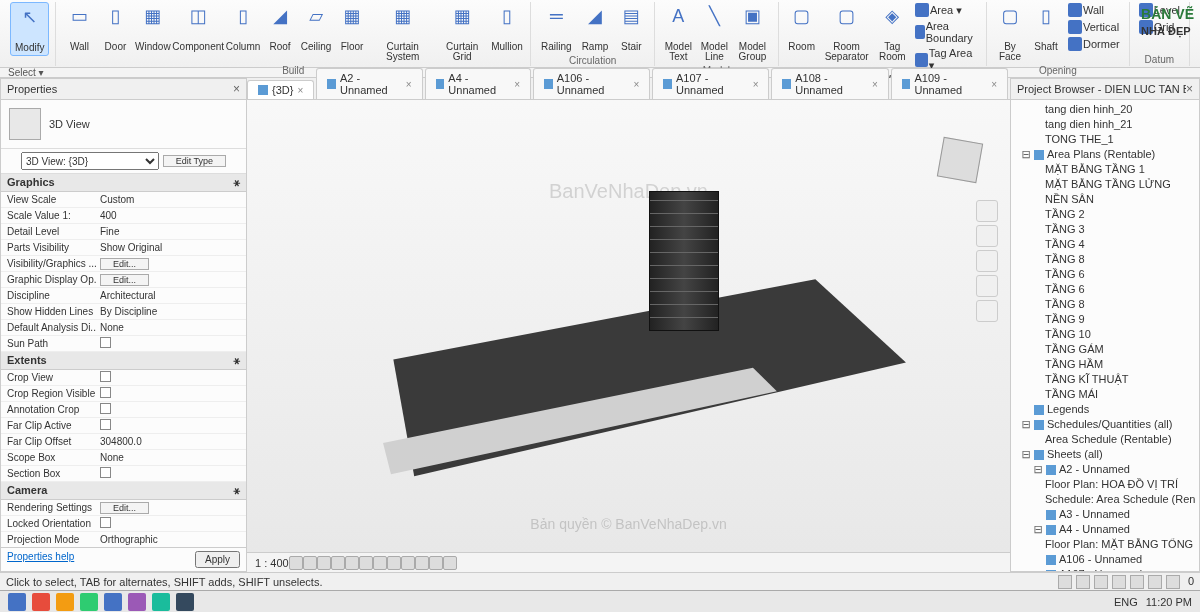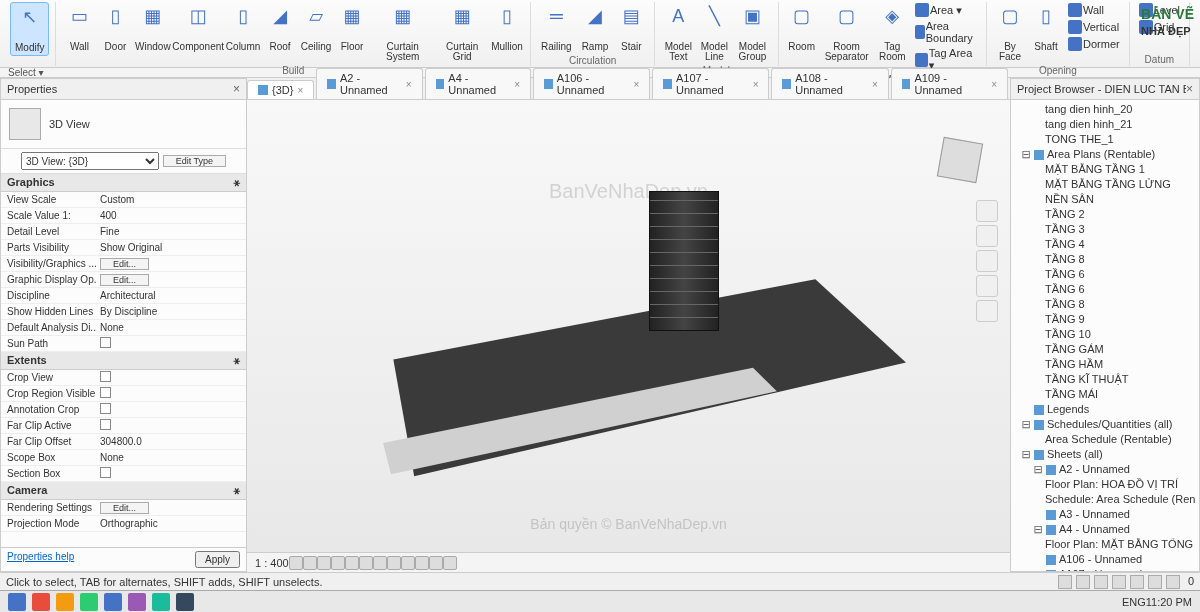--- a/index.html
+++ b/index.html
@@ -58,21 +58,21 @@
 .tree-item.l2{padding-left:20px;display:flex;align-items:center;gap:3px}
 .tree-item.l3{padding-left:32px}
 .tree-item .exp{width:10px;text-align:center;color:#666}
 .tree-item .ico{width:10px;height:10px;background:#5b9bd5}
 .statusbar{height:18px;background:#f0f0f0;border-top:1px solid #ccc;display:flex;align-items:center;padding:0 6px;font-size:10px;justify-content:space-between}
 .statusbar .sicons{display:flex;gap:4px}
 .statusbar .sicons div{width:14px;height:14px;background:#ddd;border:1px solid #aaa}
 .taskbar{height:22px;background:#e8e8e8;border-top:1px solid #aaa;display:flex;align-items:center;justify-content:space-between;padding:0 8px}
 .taskbar .apps{display:flex;gap:6px}
 .taskbar .apps div{width:18px;height:18px;background:#4472c4;border-radius:2px}
-.taskbar .sys{display:flex;gap:0;align-items:center;font-size:10px}
+.taskbar .sys{display:flex;gap:8px;align-items:center;font-size:10px}
 .chk{width:11px;height:11px;border:1px solid #888;display:inline-block;background:#fff}
 .editbtn{font-size:9px;padding:0 12px;background:#f4f4f4;border:1px solid #aaa;cursor:pointer}
 .logo{position:absolute;top:6px;right:6px;font-weight:bold;color:#2a7a3a;font-size:14px}
 </style>
 </head>
 <body>
 
 <div class="ribbon" id="ribbon">
     <div class="ribbon-group">
       <div class="ribbon-items">
@@ -334,20 +334,24 @@
           <div class="k">Section Box</div>
           <div class="v"><span class="chk"></span></div>
         </div>
         <div class="prop-section">
           <span>Camera</span>
           <span>⚹</span>
         </div>
         <div class="prop-row">
           <div class="k">Rendering Settings</div>
           <div class="v"><button class="editbtn">Edit...</button></div>
+        </div>
+        <div class="prop-row" style="color: rgb(153, 153, 153);">
+          <div class="k">Locked Orientation</div>
+          <div class="v"><span class="chk"></span></div>
         </div>
         <div class="prop-row">
           <div class="k">Projection Mode</div>
           <div class="v">Orthographic</div>
         </div>
       </div>
     <div class="prop-footer">
       <a href="#">Properties help</a>
       <button>Apply</button>
     </div>

